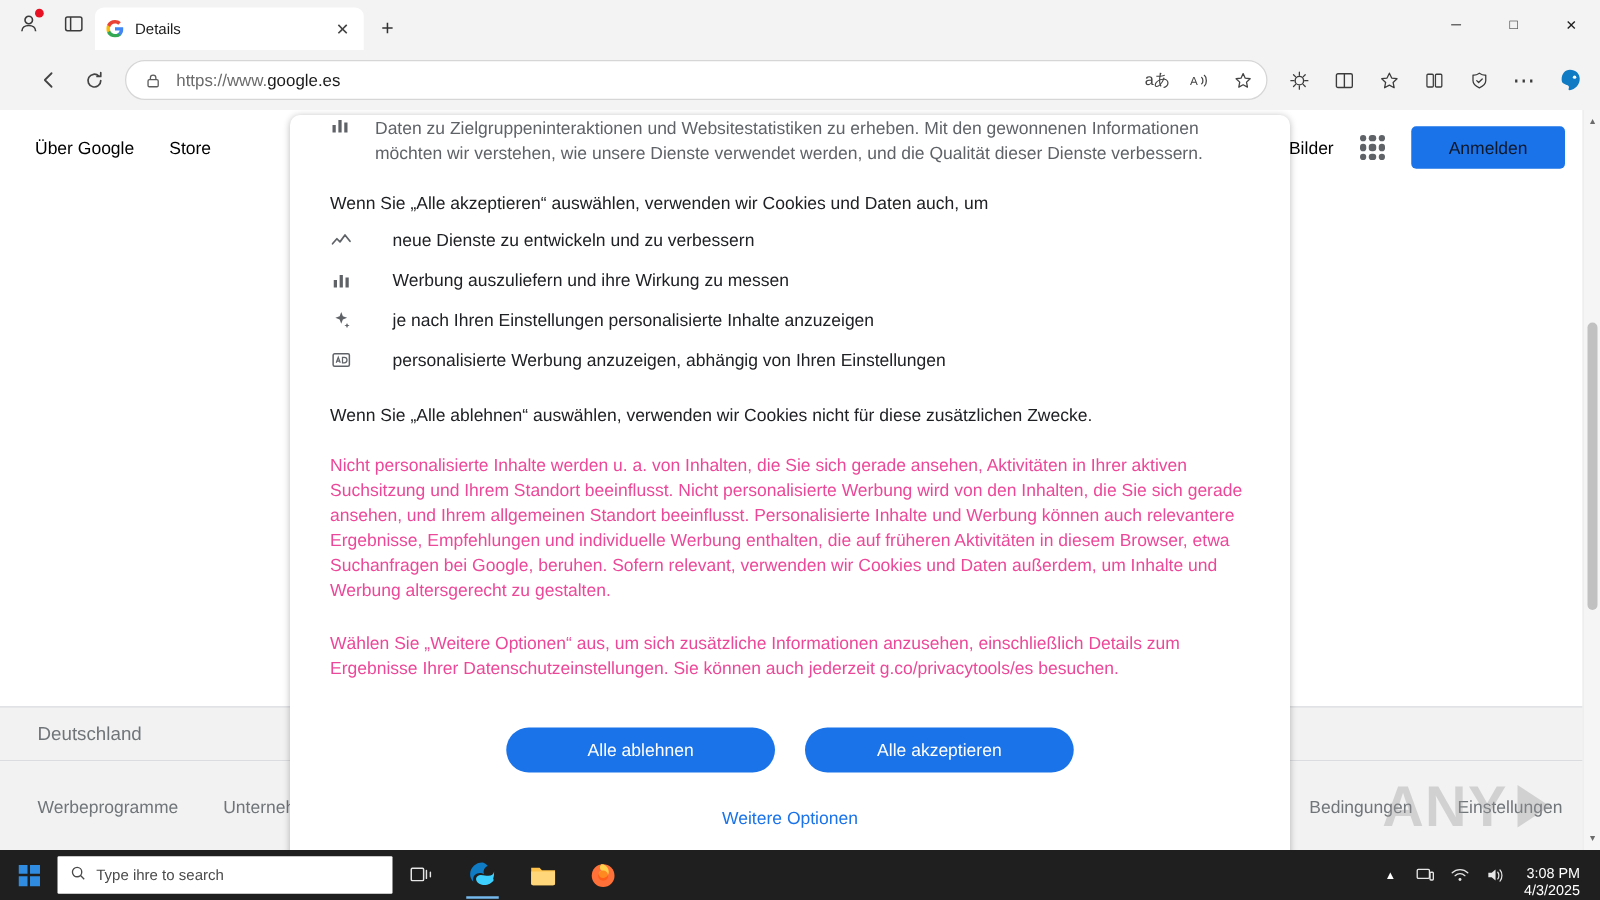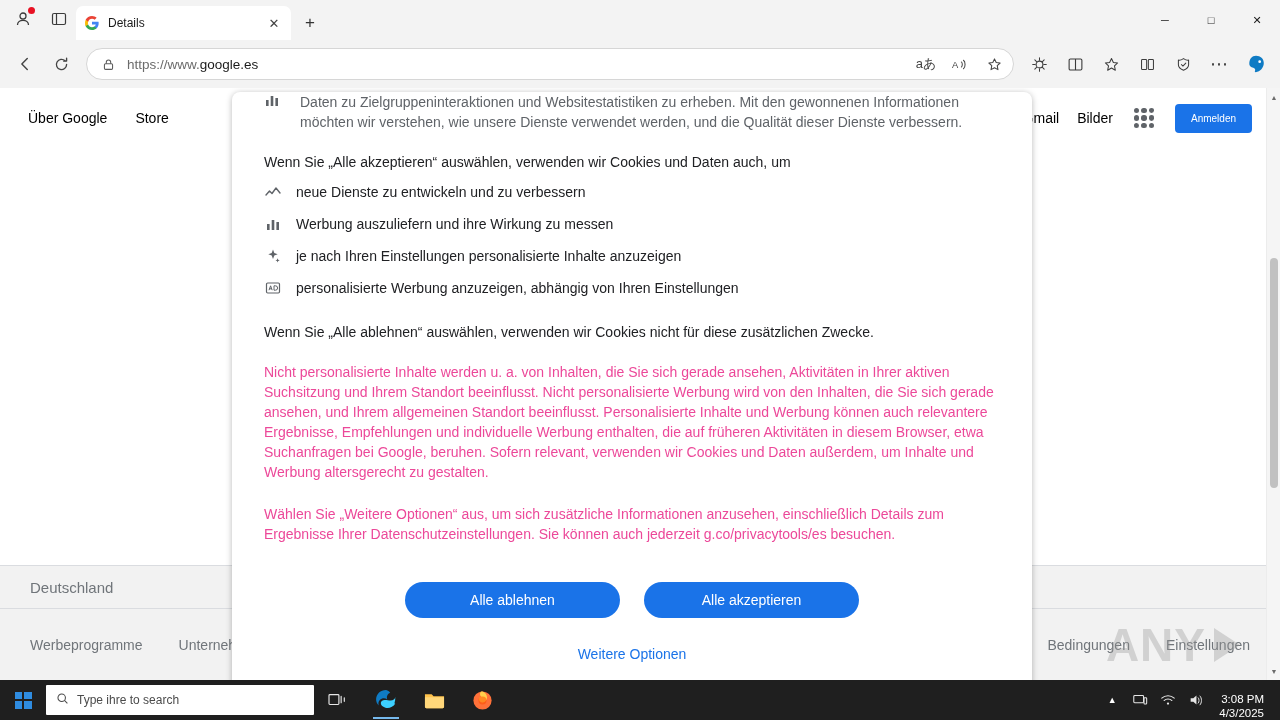--- a/index.html
+++ b/index.html
@@ -99,20 +99,21 @@
   }
 
   
   .toolbar {
     height: 48px;
     display: flex;
     align-items: center;
     padding: 0 8px;
     gap: 2px;
     background: #f3f3f3;
+    margin-left: 14px;
   }
   .nav-btn {
     width: 34px; height: 34px;
     display: flex; align-items: center; justify-content: center;
     border-radius: 5px;
     color: #4a4a4a;
   }
   .omnibox {
     flex: 1;
     height: 32px;
@@ -192,24 +193,24 @@
     gap: 2px;
     padding: 3px;
   }
   .apps-grid i {
     background: #5f6368;
     border-radius: 50%;
     display: block;
   }
   .signin-btn {
     background: #1a73e8;
-    color: #ffffff;
-    font-size: 10px;
+    color: #0f172a;
+    font-size: 14px;
     border-radius: 4px;
-    padding: 9px 16px;
+    padding: 9px 30px;
     font-weight: 500;
   }
   
   .g-footer-country {
     position: absolute;
     left: 0; right: 0;
     top: 477px;
     height: 44px;
     border-top: 1px solid #dadce0;
     border-bottom: 1px solid #dadce0;
@@ -315,21 +316,21 @@
   .cd-heading {
     font-size: 14px;
     color: #202124;
     margin-top: 20px;
     margin-bottom: 4px;
     line-height: 20px;
   }
   .cd-bullets { margin-top: 4px; }
   .cd-bullet {
     display: flex;
-    gap: 14px;
+    gap: 32px;
     align-items: center;
     min-height: 32px;
     color: #202124;
     font-size: 14px;
   }
   .cd-bullet .ic {
     flex: none;
     width: 18px; height: 18px;
     display: flex; align-items: center; justify-content: center;
     color: #5f6368;

